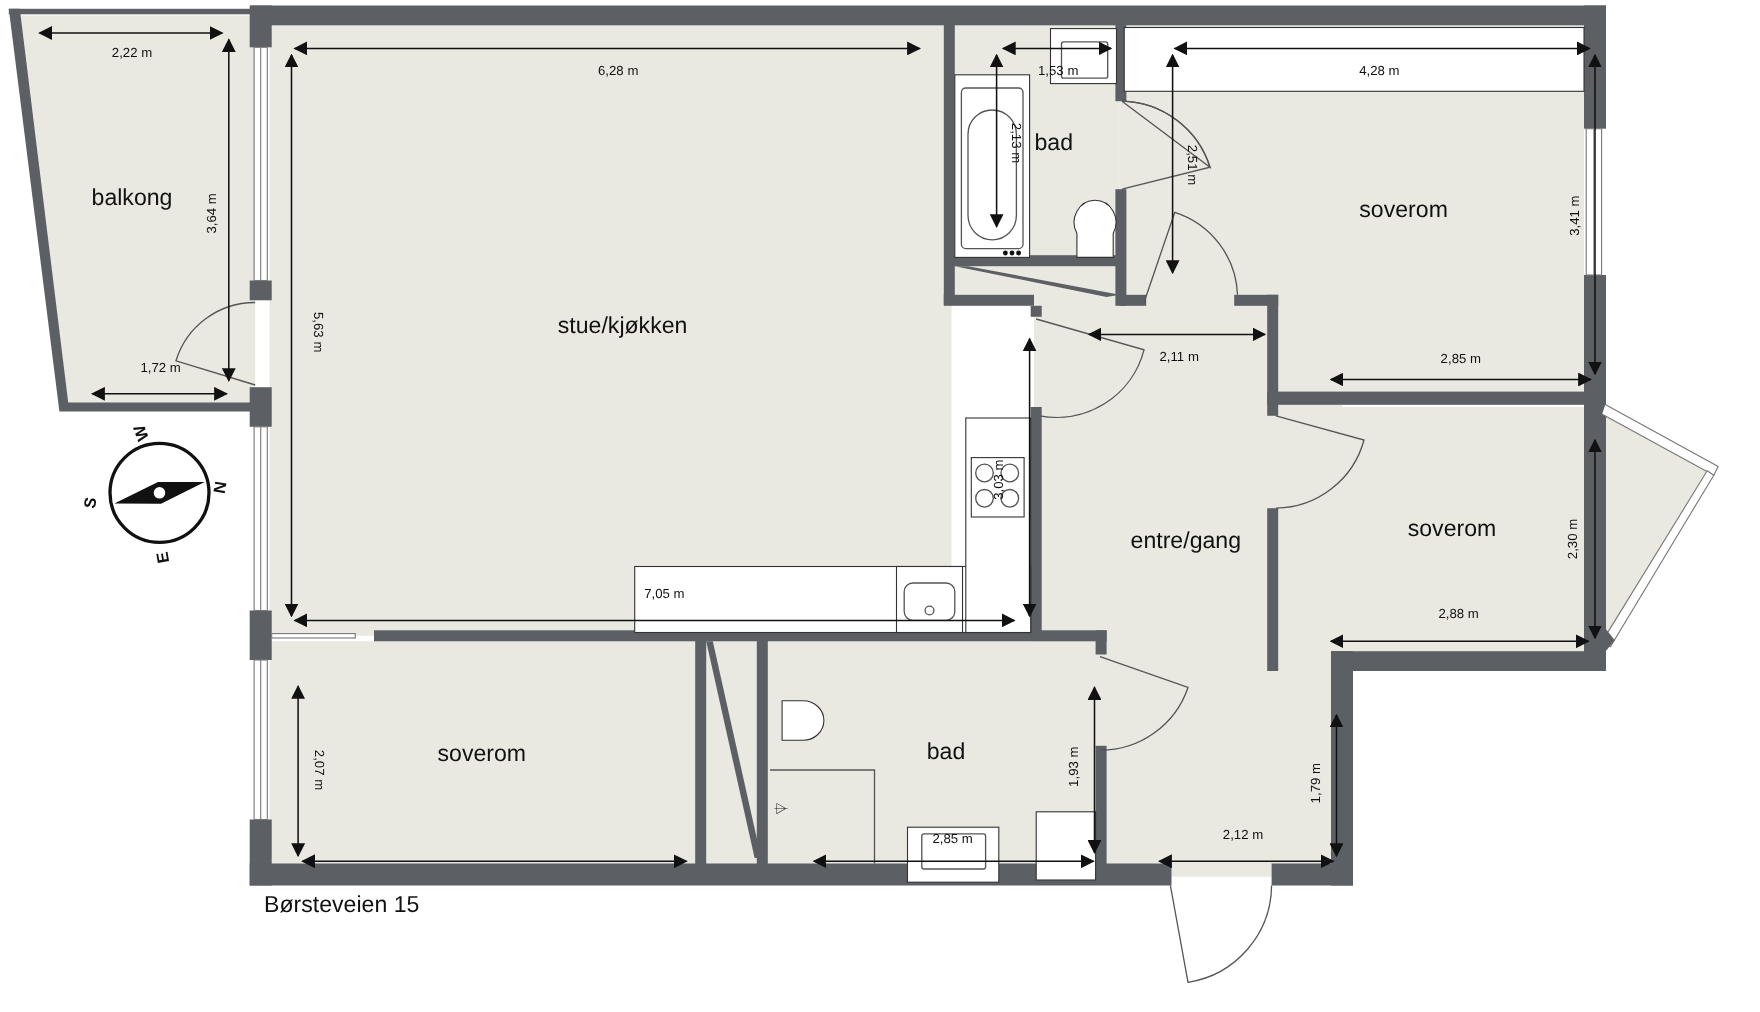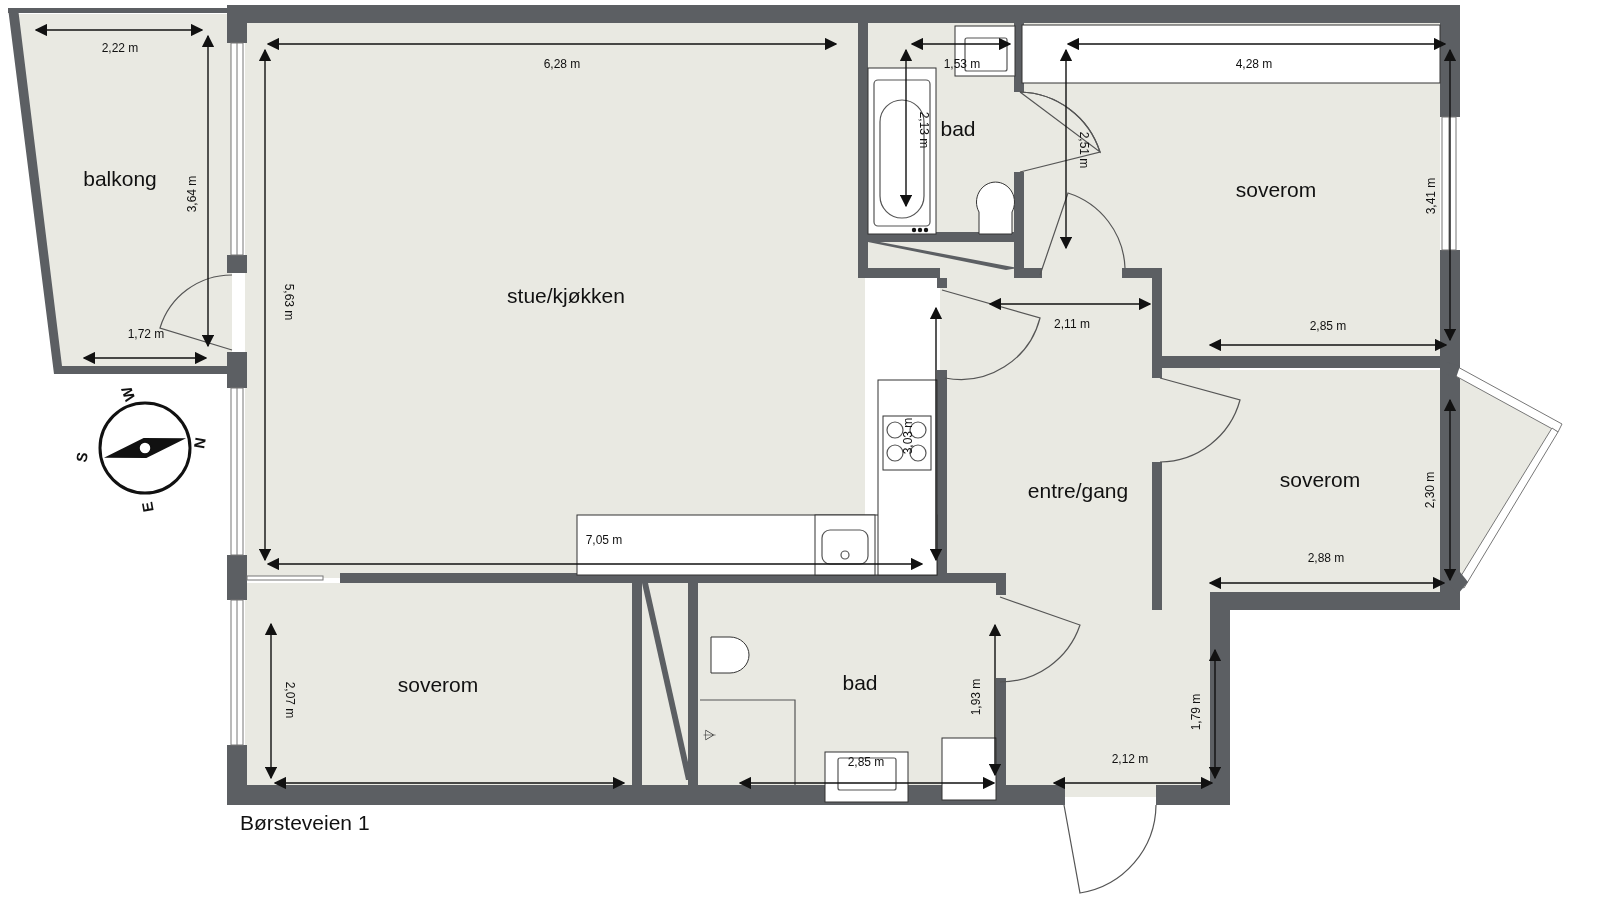--- a/index.html
+++ b/index.html
@@ -211,13 +211,13 @@
     <circle r="45" fill="none" stroke="#111" stroke-width="3"></circle>
     <polygon points="-42,4 0,-10 42,-4 0,10" fill="#111" transform="rotate(-8)"></polygon>
     <circle r="6" fill="#fff" stroke="#111" stroke-width="1.5"></circle>
     <text class="compass-label" x="0" y="0" text-anchor="middle" transform="translate(-12,-56) rotate(-110)">W</text>
     <text class="compass-label" x="0" y="0" text-anchor="middle" transform="translate(60,-4) rotate(-80)">N</text>
     <text class="compass-label" x="0" y="0" text-anchor="middle" transform="translate(-58,10) rotate(-80)">S</text>
     <text class="compass-label" x="0" y="0" text-anchor="middle" transform="translate(8,58) rotate(-100)">E</text>
   </g>
 </svg>
 
-<div class="address">Børsteveien 1</div>
+<div class="address">Børsteveien 15</div>
 
 </body></html>

